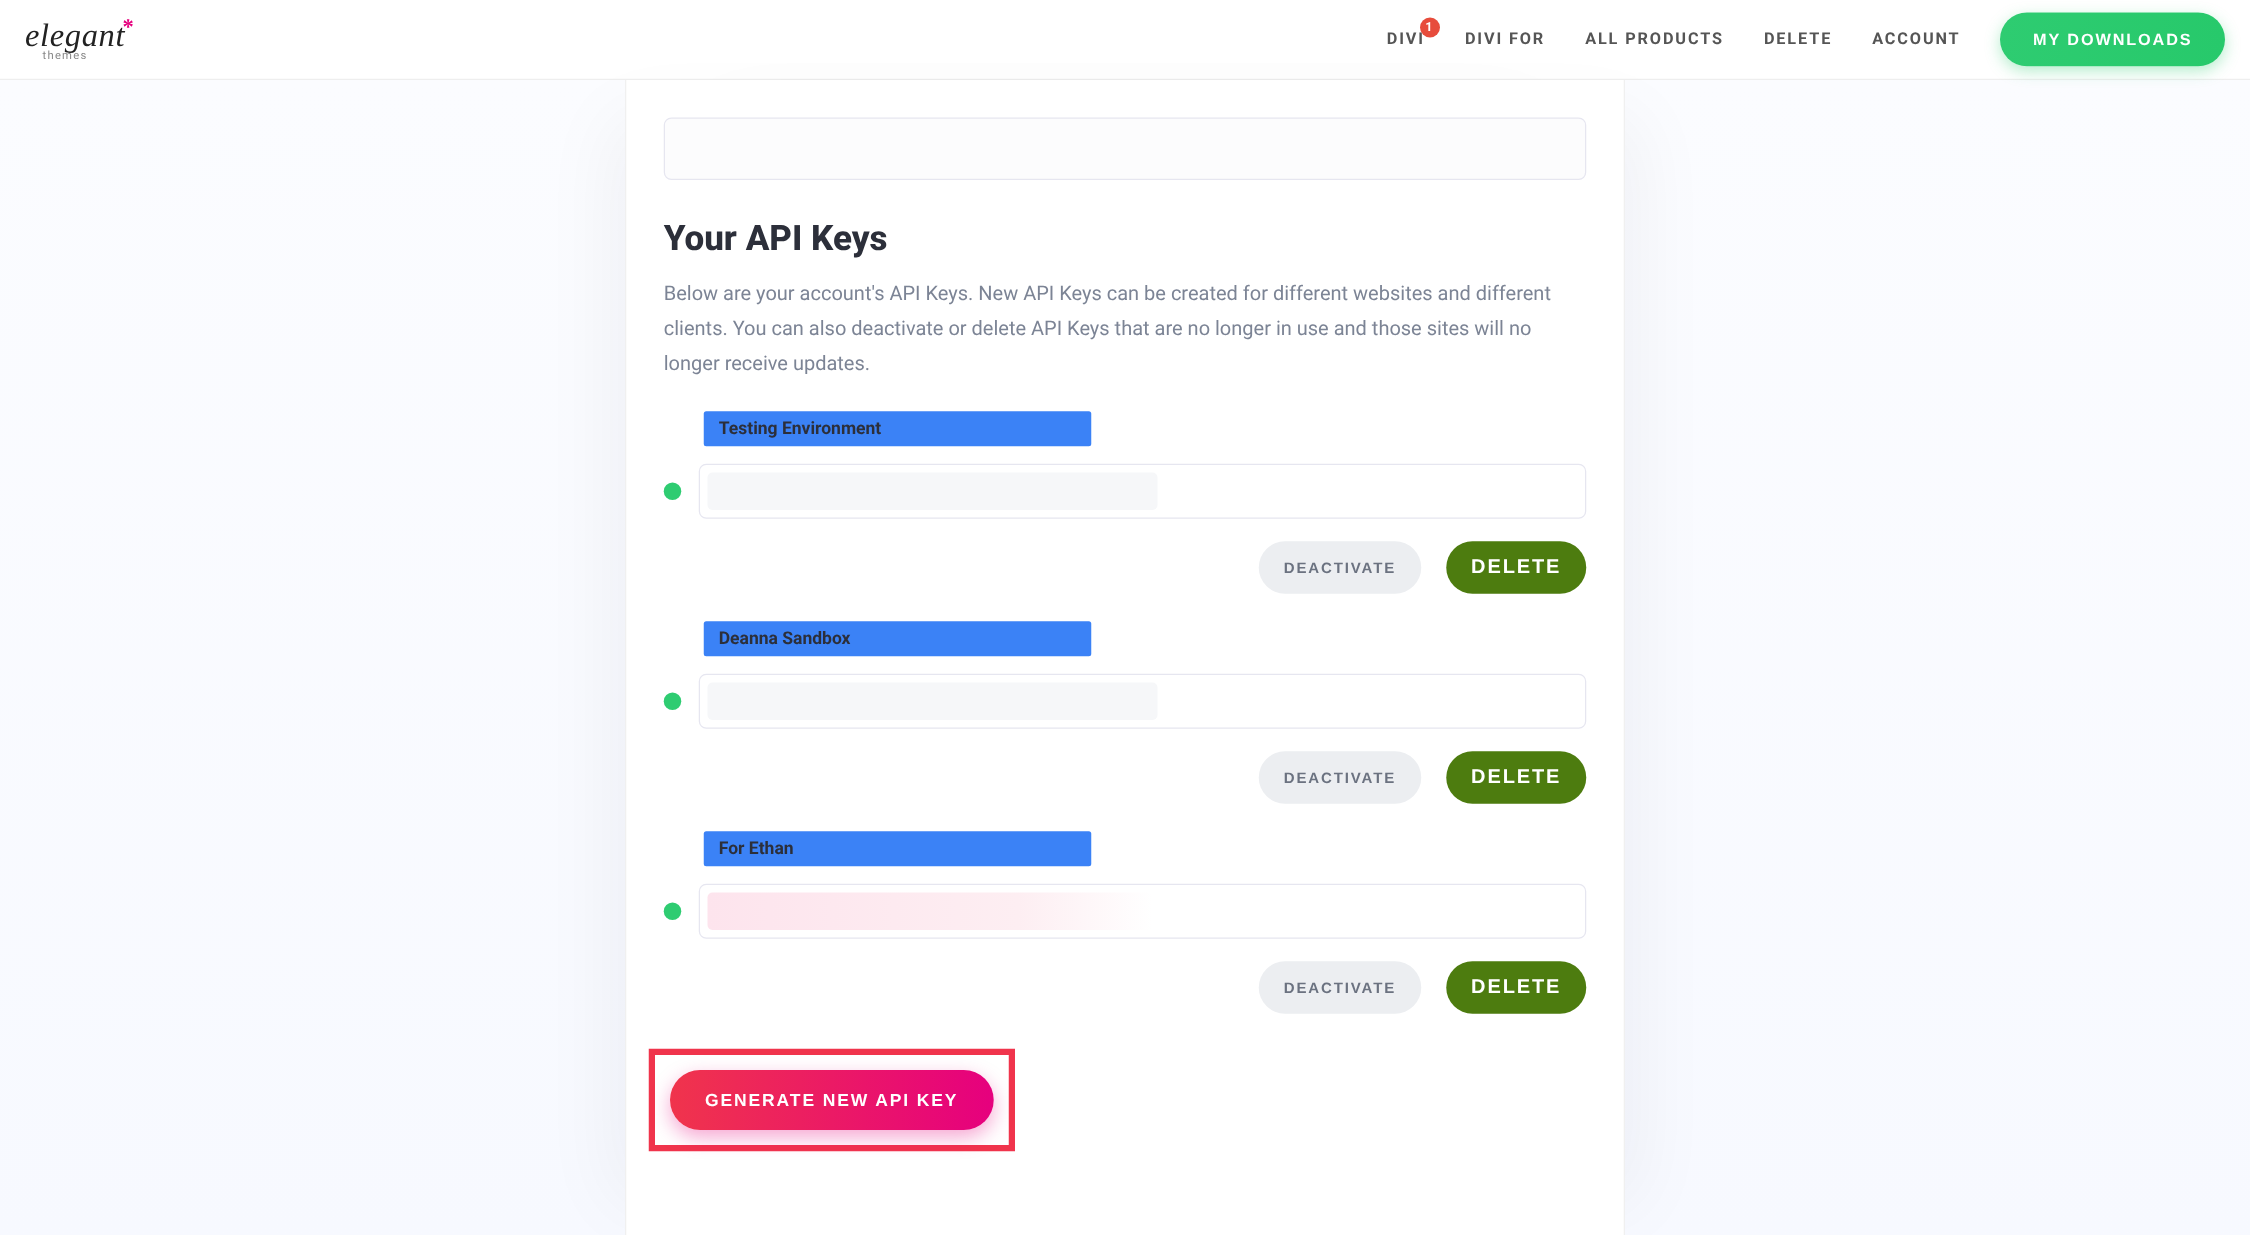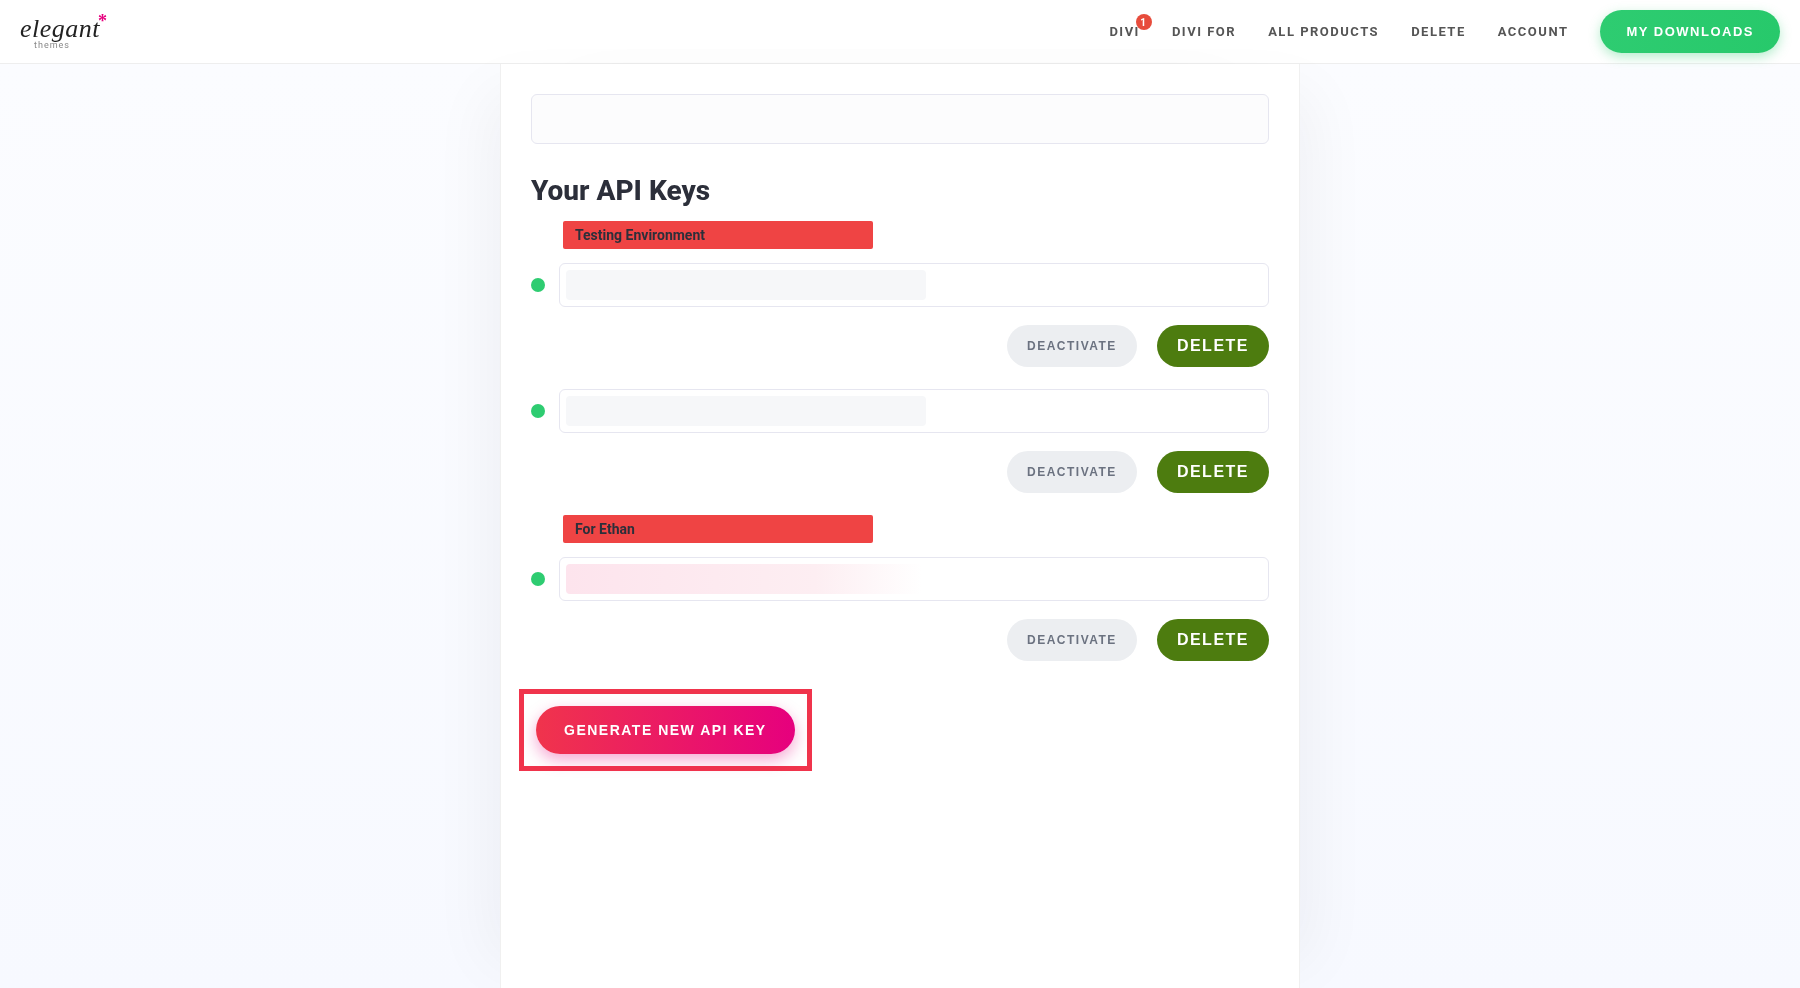--- a/index.html
+++ b/index.html
@@ -19,21 +19,21 @@
 
     .page-wrap { display:flex; justify-content:center; padding-top:0; background:linear-gradient(to bottom,#fbfcff 0%,#f7f9ff 100%); min-height: calc(100vh - 60px); }
     .card { background:#fff; width: 800px; padding: 30px 0 40px 0; border:1px solid #f0f0f0; border-top:none; box-shadow: -40px 0 60px -30px rgba(0,0,30,.05), 40px 0 60px -30px rgba(0,0,30,.05); }
 
     .empty-field { border:1px solid #e6e6f0; border-radius:6px; height:50px; margin: 0 30px 20px 30px; background:#fcfcfd; }
 
     h2.section-title { font-size:28px; font-weight:800; color:#2c2f3a; padding: 10px 30px 14px 30px; }
     p.section-desc { font-size:16px; line-height:1.75; color:#7c8495; padding: 0 30px 24px 30px; }
 
     .key-block { padding: 0 30px 0 30px; }
-    .key-label { background:#ef4444; height:28px; display:flex; align-items:center; padding:0 12px; font-size:14px; font-weight:700; color:#2c2f3a; width:310px; margin-left:32px; margin-bottom:14px; border-radius:2px; }
+    .key-label { background:#3b82f6; height:28px; display:flex; align-items:center; padding:0 12px; font-size:14px; font-weight:700; color:#2c2f3a; width:310px; margin-left:32px; margin-bottom:14px; border-radius:2px; }
 
     .key-row { display:flex; align-items:center; gap:14px; margin-bottom:18px; }
     .status-dot { width:14px; height:14px; border-radius:50%; background:#2ecc71; flex-shrink:0; }
     .key-field { flex:1; border:1px solid #e6e6f0; border-radius:6px; height:44px; background:#fff; display:flex; align-items:center; padding:0 6px; }
     .key-mask { background:#f6f7f9; height:30px; border-radius:4px; }
     .key-mask.w1 { width: 360px; }
     .key-mask.w2 { width: 360px; }
     .key-mask.w3 { width: 356px; background: linear-gradient(to right, #fde4ed 0%, #fdeef2 70%, #fff 100%); }
 
     .key-actions { display:flex; justify-content:flex-end; gap:20px; margin-bottom:22px; }
@@ -64,38 +64,40 @@
     <div class="nav-item">ACCOUNT</div>
     <button class="btn-downloads">MY DOWNLOADS</button>
   </nav>
 </header>
 
 <div class="page-wrap">
   <div class="card">
     <div class="empty-field"></div>
 
     <h2 class="section-title">Your API Keys</h2>
+    <p class="section-desc">Below are your account's API Keys. New API Keys can be created for different websites and different clients. You can also deactivate or delete API Keys that are no longer in use and those sites will no longer receive updates.</p>
 
     
     <div class="key-block">
       <div class="key-label">Testing Environment</div>
       <div class="key-row">
         <div class="status-dot"></div>
         <div class="key-field">
             <div class="key-mask w1"></div>
           </div>
       </div>
       <div class="key-actions">
         <button class="btn-deact">DEACTIVATE</button>
         <button class="btn-del">DELETE</button>
       </div>
     </div>
 
     
     <div class="key-block">
+      <div class="key-label">Deanna Sandbox</div>
       <div class="key-row">
         <div class="status-dot"></div>
         <div class="key-field">
             <div class="key-mask w2"></div>
           </div>
       </div>
       <div class="key-actions">
         <button class="btn-deact">DEACTIVATE</button>
         <button class="btn-del">DELETE</button>
       </div>

